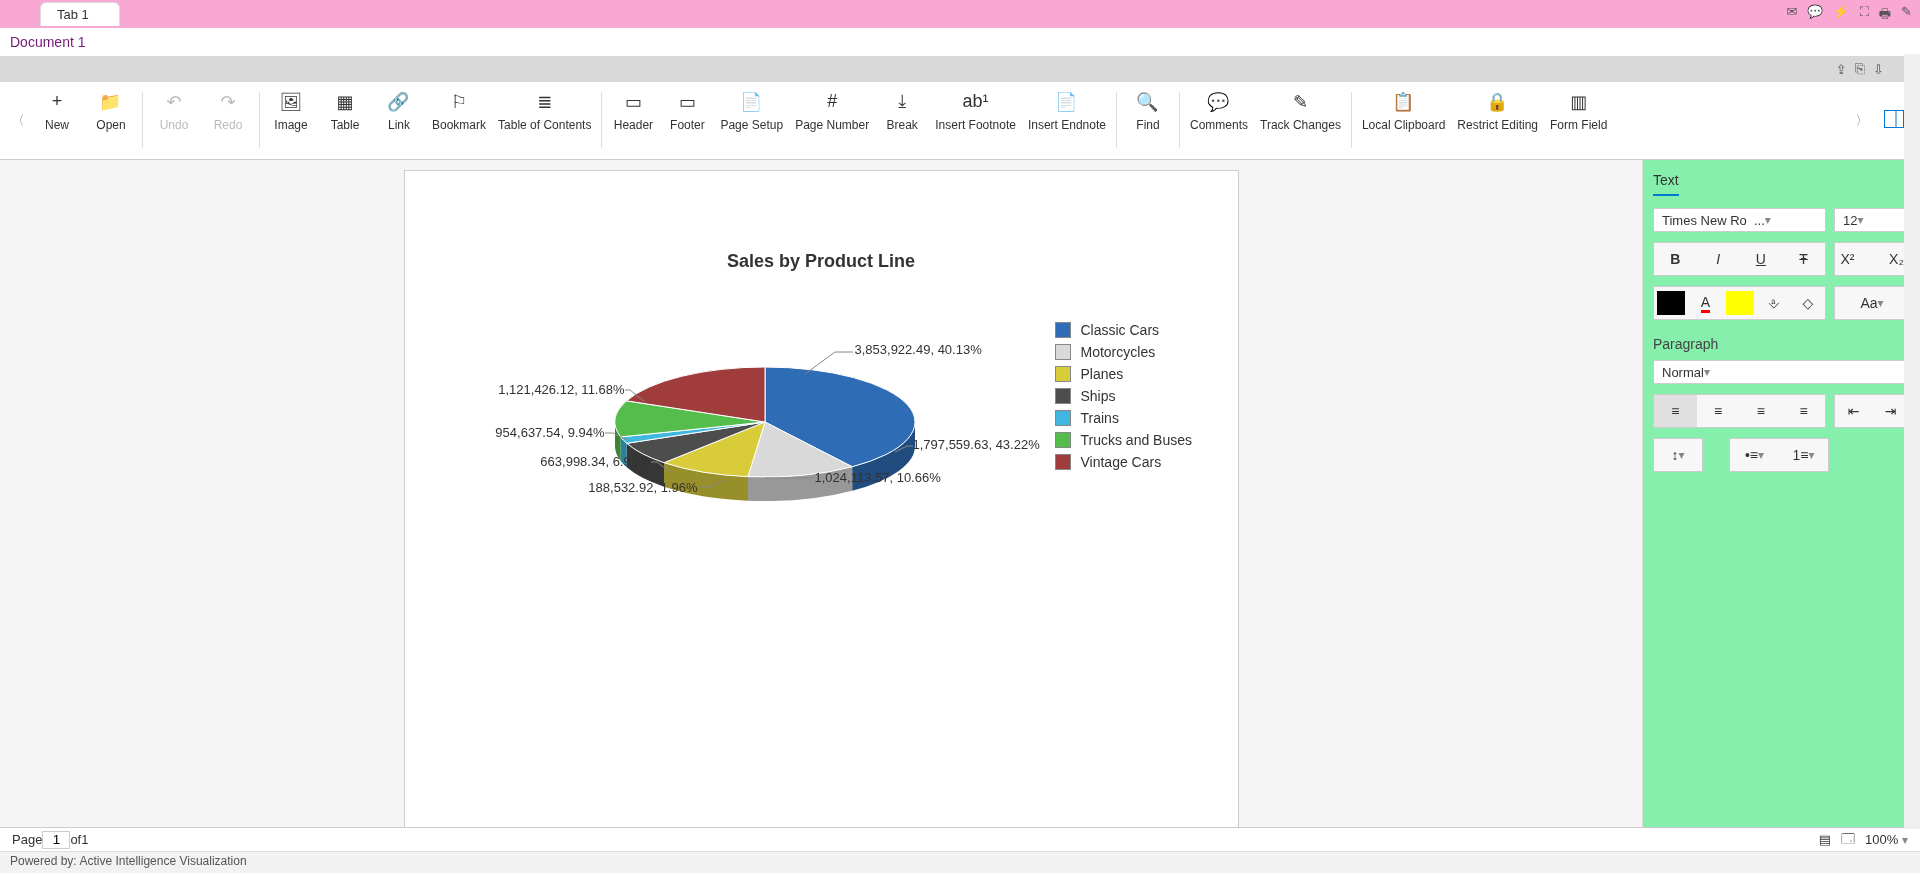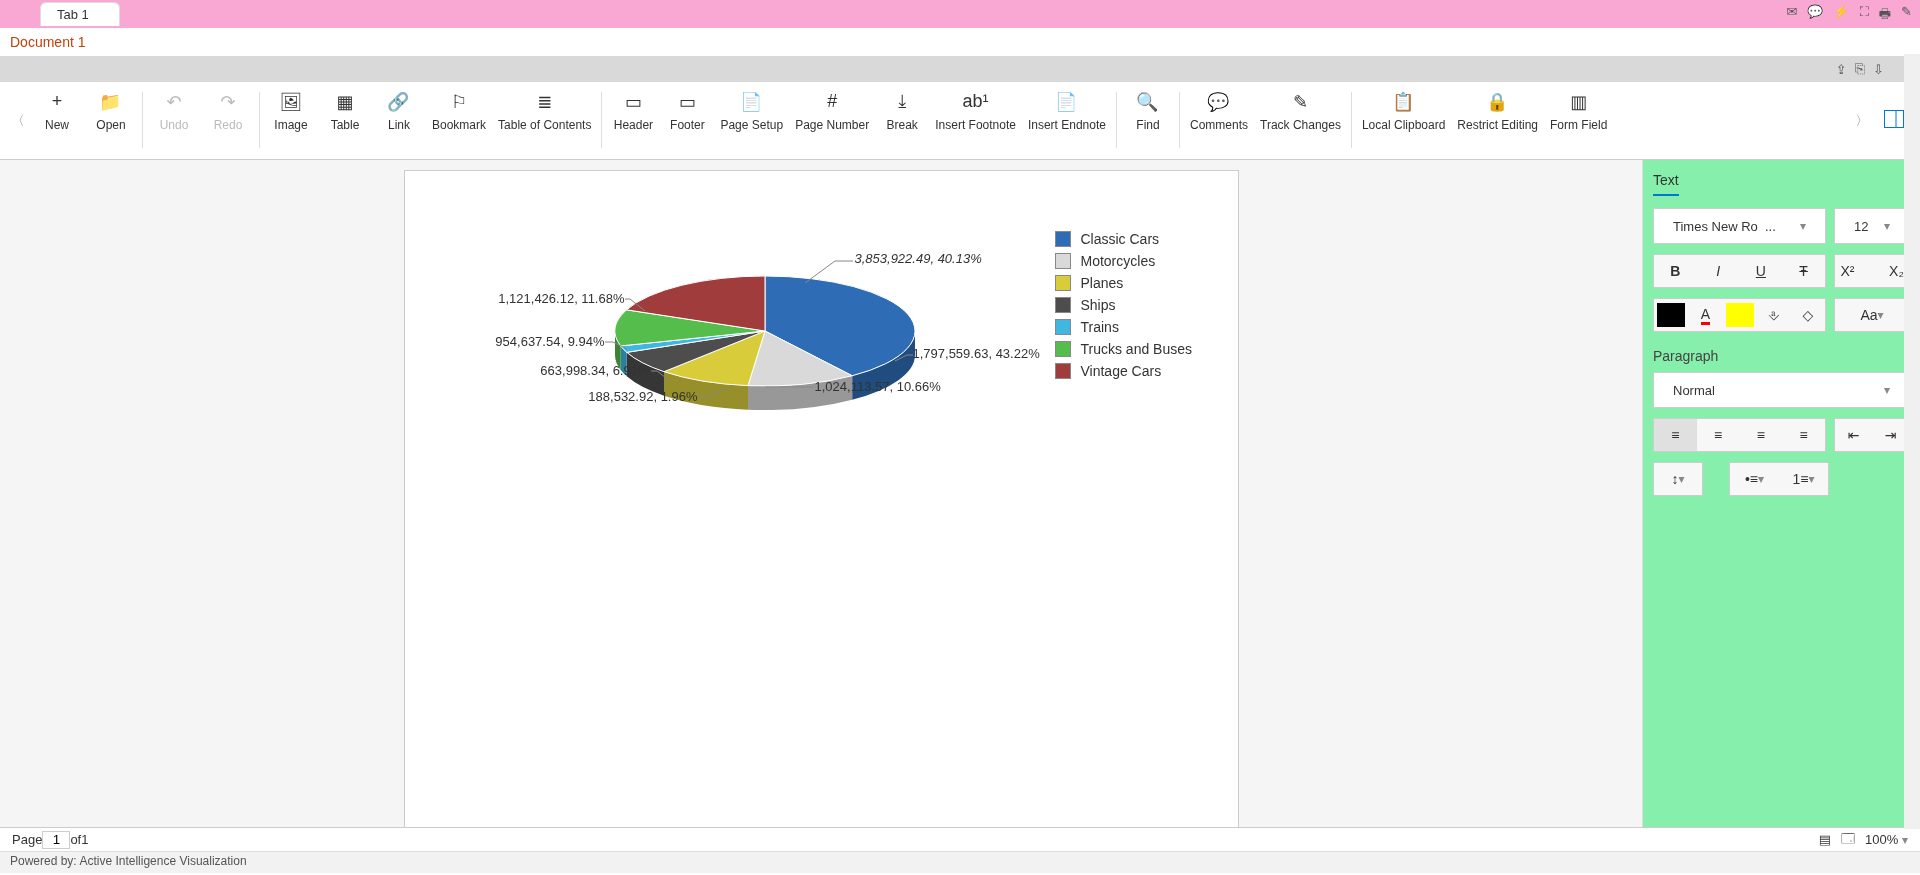--- a/index.html
+++ b/index.html
@@ -1,21 +1,21 @@
 <!DOCTYPE html>
 <html><head>
 <meta charset="utf-8">
 <style>
 * { box-sizing: border-box; margin: 0; padding: 0; }
 body { font-family: "Segoe UI", Arial, sans-serif; font-size: 13px; color: #333; background: #fff; overflow: hidden; }
 .tab-bar { height: 28px; background: #f9a8d4; display: flex; align-items: center; padding-left: 40px; }
 .tab { background: #fff; padding: 4px 30px 4px 16px; border-top-left-radius: 6px; border-top-right-radius: 6px; font-size: 13px; border: 1px solid #ddd; border-bottom: none; }
 .top-right-icons { position: absolute; right: 8px; top: 4px; display: flex; gap: 10px; }
 .top-right-icons span { cursor: pointer; color: #555; }
-.doc-title { padding: 6px 10px; font-size: 14px; color: #c2410c; background: #fff; }
+.doc-title { padding: 6px 10px; font-size: 14px; color: #701a75; background: #fff; }
 .ribbon-bar { background: #d9d9d9; height: 26px; display: flex; justify-content: flex-end; align-items: center; padding-right: 36px; gap: 8px; }
 .ribbon-bar span { cursor: pointer; color: #555; }
 .toolbar-wrap { display: flex; align-items: center; border-bottom: 1px solid #ccc; padding: 0 6px; height: 78px; background: #fff; }
 .nav-arrow { width: 24px; text-align: center; color: #888; cursor: pointer; }
 .toolbar { display: flex; align-items: flex-start; flex: 1; overflow: hidden; height: 78px; }
 .tool-btn { display: flex; flex-direction: column; align-items: center; justify-content: flex-start; padding: 8px 6px 0 6px; min-width: 54px; cursor: pointer; font-size: 12px; color: #333; text-align: center; height: 78px; }
 .tool-btn.disabled { color: #bbb; }
 .tool-btn .icon { font-size: 18px; height: 24px; display: flex; align-items: center; justify-content: center; margin-bottom: 4px; }
 .tool-btn .lbl { line-height: 1.2; }
 .separator { width: 1px; background: #ddd; height: 56px; margin: 10px 4px; }
@@ -30,21 +30,21 @@
 .chart-body { display: flex; }
 .pie-area { position: relative; width: 620px; height: 260px; }
 .legend { padding-top: 10px; }
 .legend-item { display: flex; align-items: flex-end; margin-bottom: 6px; font-size: 14px; }
 .legend-swatch { width: 16px; height: 16px; margin-right: 10px; border: 1px solid #888; }
 .data-label { position: absolute; font-size: 13px; white-space: nowrap; }
 .leader { stroke: #888; stroke-width: 1; fill: none; }
 .side-panel { width: 278px; background: #86efac; border-left: 1px solid #ddd; padding: 12px 10px; overflow: auto; }
 .panel-tab { font-size: 14px; padding-bottom: 6px; border-bottom: 2px solid #0078d4; display: inline-block; margin-bottom: 12px; }
 .panel-row { display: flex; gap: 8px; margin-bottom: 10px; }
-.select-box { flex: 1; border: 1px solid #ccc; height: 36px; display: flex; align-items: center; padding: 0 19px; justify-content: space-between; cursor: pointer; background: #fff; }
+.select-box { flex: 1; border: 1px solid #ccc; height: 24px; display: flex; align-items: center; padding: 0 8px; cursor: pointer; background: #fff; }
 .select-box.small { flex: 0 0 76px; }
 .btn-grp { display: flex; gap: 0; border: 1px solid #ccc; background: #f7f7f7; }
 .btn-grp .b { flex: 1; height: 32px; display: flex; align-items: center; justify-content: center; cursor: pointer; font-size: 14px; }
 .btn-grp .b.active { background: #e0e0e0; }
 .color-sw { width: 28px; height: 24px; display: inline-block; }
 .panel-section-title { font-size: 14px; margin: 16px 0 8px 0; color: #444; }
 .status-bar { height: 24px; background: #fff; border-top: 1px solid #ccc; display: flex; align-items: center; padding: 0 12px; font-size: 13px; justify-content: space-between; }
 .status-left { display: flex; align-items: center; gap: 0; }
 .page-input { width: 28px; border: 1px solid #ccc; text-align: center; height: 18px; }
 .status-right { display: flex; align-items: center; gap: 10px; }
@@ -178,20 +178,21 @@
     <svg width="20" height="18">
         <rect x="0.5" y="0.5" width="19" height="17" fill="none" stroke="#0078d4"></rect>
         <line x1="12" y1="0" x2="12" y2="18" stroke="#0078d4"></line>
       </svg>
   </div>
 </div>
 
 <div class="main-area">
   <div class="doc-scroll">
     <div class="page">
+      <div class="chart-title">Sales by Product Line</div>
       <div class="chart-body">
         <div class="pie-area">
           
           <svg width="620" height="260" viewBox="0 0 620 260">
 
             <g id="pie-side">
                 <path d="M 480 110 A 150 55 0 0 1 417.1736329499489 154.75850861276692 L 417.1736329499489 178.75850861276692 A 150 55 0 0 0 480 134 Z" fill="#2e6db5" filter="brightness(0.7)"></path>
                 <path d="M 417.1736329499489 154.75850861276692 A 150 55 0 0 1 312.9778999568732 164.6447112549659 L 312.9778999568732 188.6447112549659 A 150 55 0 0 0 417.1736329499489 178.75850861276692 Z" fill="#d9d9d9" filter="brightness(0.7)"></path>
                 <path d="M 312.9778999568732 164.6447112549659 A 150 55 0 0 1 229.048122973534 150.67971022382352 L 229.048122973534 174.67971022382352 A 150 55 0 0 0 312.9778999568732 188.6447112549659 Z" fill="#d8cc3a" filter="brightness(0.7)"></path>
                 <path d="M 229.048122973534 150.67971022382352 A 150 55 0 0 1 191.74488771463652 131.33459358679508 L 191.74488771463652 155.33459358679508 A 150 55 0 0 0 229.048122973534 174.67971022382352 Z" fill="#4d4d4d" filter="brightness(0.7)"></path>
@@ -211,21 +212,21 @@
                 <path d="M 370 62 L 400 40 L 418 40" class="leader"></path>
                 <path d="M 210 90 L 195 78 L 190 78" class="leader"></path>
                 <path d="M 192 128 L 178 121 L 170 121" class="leader"></path>
                 <path d="M 235 160 L 222 150 L 216 150" class="leader"></path>
                 <path d="M 290 168 L 275 175 L 265 175" class="leader"></path>
                 <path d="M 330 166 L 360 166 L 378 166" class="leader"></path>
                 <path d="M 460 140 L 472 134 L 478 134" class="leader"></path>
               </g>
           </svg>
           
-          <div class="data-label" style="left:420px;top:30px;font-style:italic;">3,853,922.49, 40.13%</div>
+          <div class="data-label" style="left:420px;top:30px;">3,853,922.49, 40.13%</div>
           <div class="data-label" style="right:430px;top:70px;text-align:right;">1,121,426.12, 11.68%</div>
           <div class="data-label" style="right:450px;top:113px;text-align:right;">954,637.54, 9.94%</div>
           <div class="data-label" style="right:405px;top:142px;text-align:right;">663,998.34, 6.91%</div>
           <div class="data-label" style="right:357px;top:168px;text-align:right;">188,532.92, 1.96%</div>
           <div class="data-label" style="left:380px;top:158px;">1,024,113.57, 10.66%</div>
           <div class="data-label" style="left:478px;top:125px;">1,797,559.63, 43.22%</div>
         </div>
         <div class="legend" id="legend">
             <div class="legend-item">
               <div class="legend-swatch" style="background: rgb(46, 109, 181);"></div>

